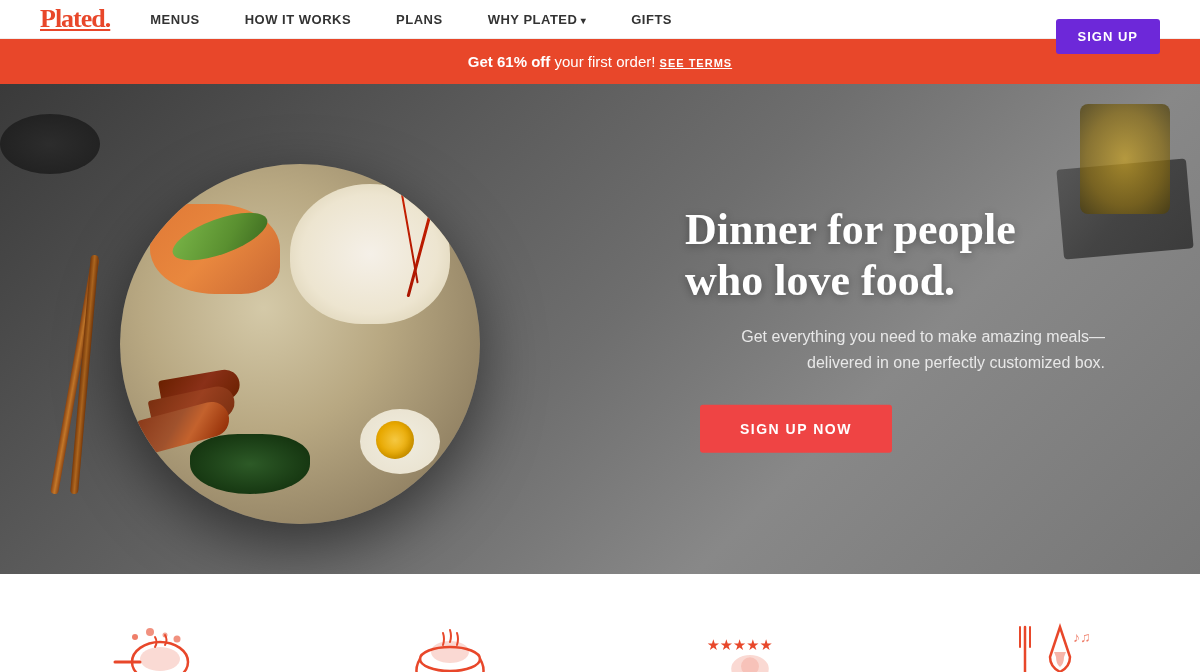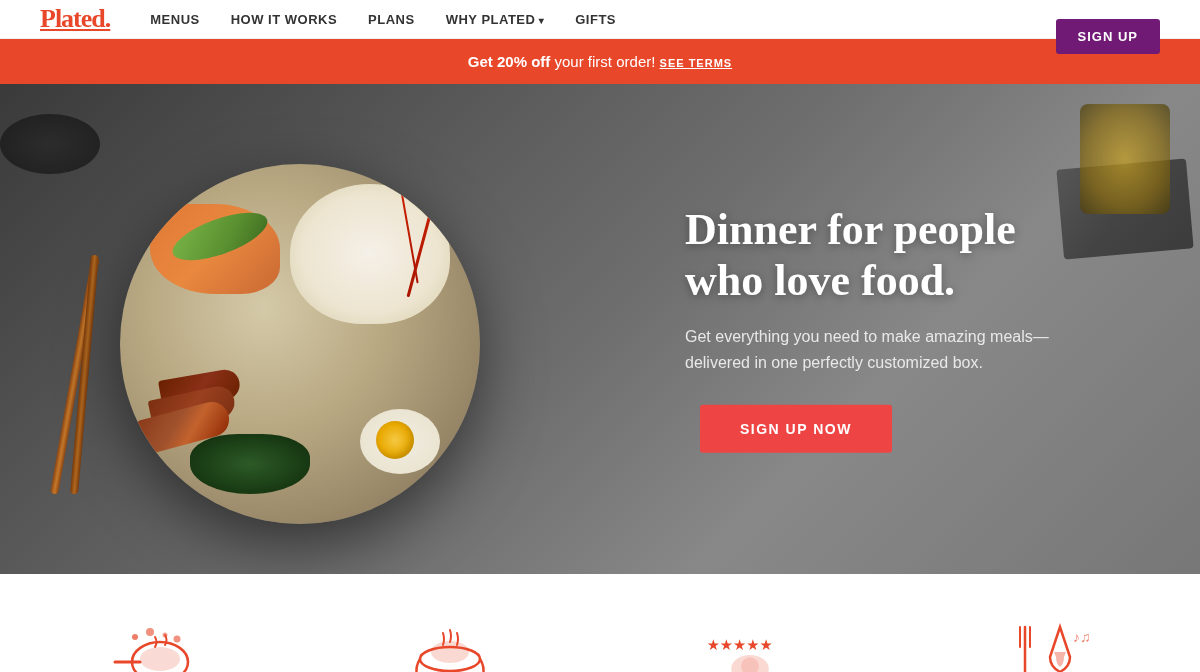--- a/index.html
+++ b/index.html
@@ -18,21 +18,21 @@
       font-family: Georgia, serif;
       font-size: 26px;
       font-weight: bold;
       color: #e8472a;
       margin-right: 40px;
       letter-spacing: -1px;
     }
     .nav-logo span { color: #e8472a; }
     .nav-links {
       display: flex;
-      gap: 31px;
+      gap: 45px;
       list-style: none;
       flex: 1;
     }
     .nav-links li a {
       text-decoration: none;
       color: #333;
       font-family: 'Helvetica Neue', Arial, sans-serif;
       font-size: 13px;
       font-weight: 600;
       letter-spacing: 0.5px;
@@ -51,21 +51,21 @@
     .nav-login {
       text-decoration: none;
       color: #333;
       font-family: 'Helvetica Neue', Arial, sans-serif;
       font-size: 13px;
       font-weight: 600;
       letter-spacing: 0.5px;
       text-transform: uppercase;
     }
     .nav-signup {
-      background: #701a75;
+      background: #6d28d9;
       color: #fff;
       text-decoration: none;
       font-family: 'Helvetica Neue', Arial, sans-serif;
       font-size: 13px;
       font-weight: 700;
       letter-spacing: 1px;
       text-transform: uppercase;
       padding: 10px 22px;
       border-radius: 3px;
     }
@@ -312,20 +312,21 @@
       margin-bottom: 18px;
       text-shadow: 0 2px 8px rgba(0,0,0,0.3);
     }
     .hero-subtitle {
       font-family: 'Helvetica Neue', Arial, sans-serif;
       font-size: 16px;
       line-height: 1.6;
       margin-bottom: 30px;
       color: #e8e8e8;
       font-weight: 300;
+      text-align: right;
     }
     .hero-cta {
       display: inline-block;
       background: #ef4444;
       color: #fff;
       text-decoration: none;
       font-family: 'Helvetica Neue', Arial, sans-serif;
       font-size: 14px;
       font-weight: 700;
       letter-spacing: 1.5px;
@@ -383,21 +384,21 @@
       <a href="#">GIFTS</a>
     </li>
   </ul>
   <div class="nav-right">
     <a href="#" class="nav-login">LOG IN</a>
     <a href="#" class="nav-signup">SIGN UP</a>
   </div>
 </nav>
 
 <div class="promo-banner">
-  <span class="bold">Get 20% off</span><span> your first order!</span>
+  <span class="bold">Get 61% off</span><span> your first order!</span>
   <a href="#" class="see-terms">SEE TERMS</a>
 </div>
 
 <div class="hero">
   <div class="hero-bg"></div>
 
   <div class="hero-bowl">
 
     <div class="chopstick1"></div>
     <div class="chopstick2"></div>

